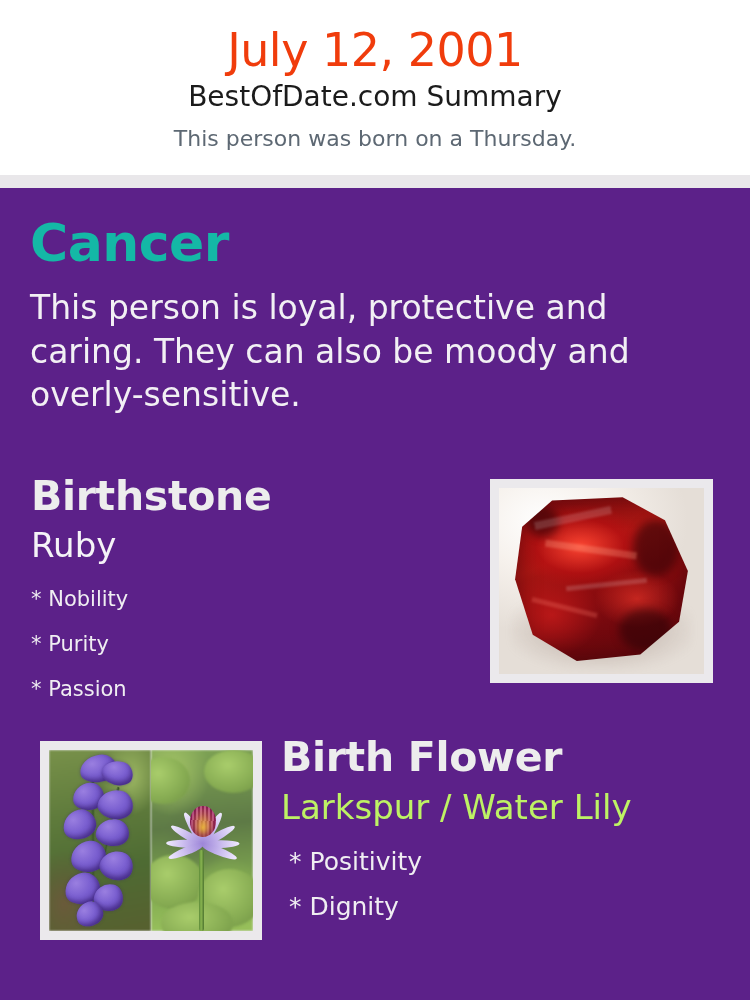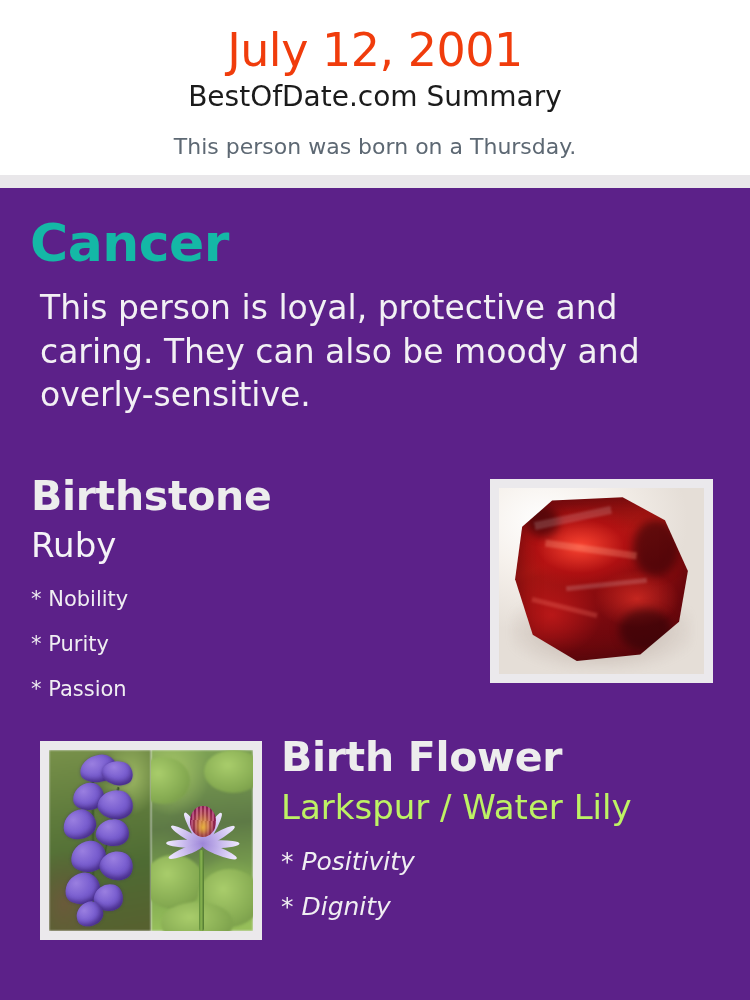--- a/index.html
+++ b/index.html
@@ -41,21 +41,21 @@
   }
   .header-site {
     margin: 0;
     padding-top: 8px;
     font-size: 28px;
     font-weight: 400;
     line-height: 1.1;
     color: #1b1b1b;
   }
   .header-sub {
-    margin: 16px;
+    margin: 8px;
     padding-top: 6px;
     font-size: 22px;
     font-weight: 400;
     line-height: 1.1;
     color: #5d6873;
   }
   .divider {
     position: absolute;
     left: 0; top: 175px;
     width: 750px;
@@ -77,21 +77,21 @@
     left: 30px; top: 29px;
     margin: 0;
     font-size: 52px;
     font-weight: 700;
     line-height: 1;
     color: #14b8a6;
     letter-spacing: -0.5px;
   }
   .sign-desc {
     position: absolute;
-    left: 40px; top: 98px;
+    left: 30px; top: 98px;
     width: 610px;
     margin: 0;
     font-size: 33px;
     font-weight: 400;
     line-height: 1.32;
     color: #f2f0f4;
   }
 
   
   .stone-title {
@@ -142,25 +142,24 @@
     position: absolute;
     left: 281px; top: 602px;
     margin: 0;
     font-size: 34px;
     font-weight: 400;
     line-height: 1;
     color: #bef264;
   }
   .flower-traits {
     position: absolute;
-    left: 281px; top: 651px;
+    left: 289px; top: 651px;
     margin: 0;
     padding: 0;
     list-style: none;
-    font-style: italic;
   }
   .flower-traits li {
     font-size: 25px;
     line-height: 45px;
     color: #f0eef2;
     white-space: nowrap;
   }
 
   
   .photo-frame {

